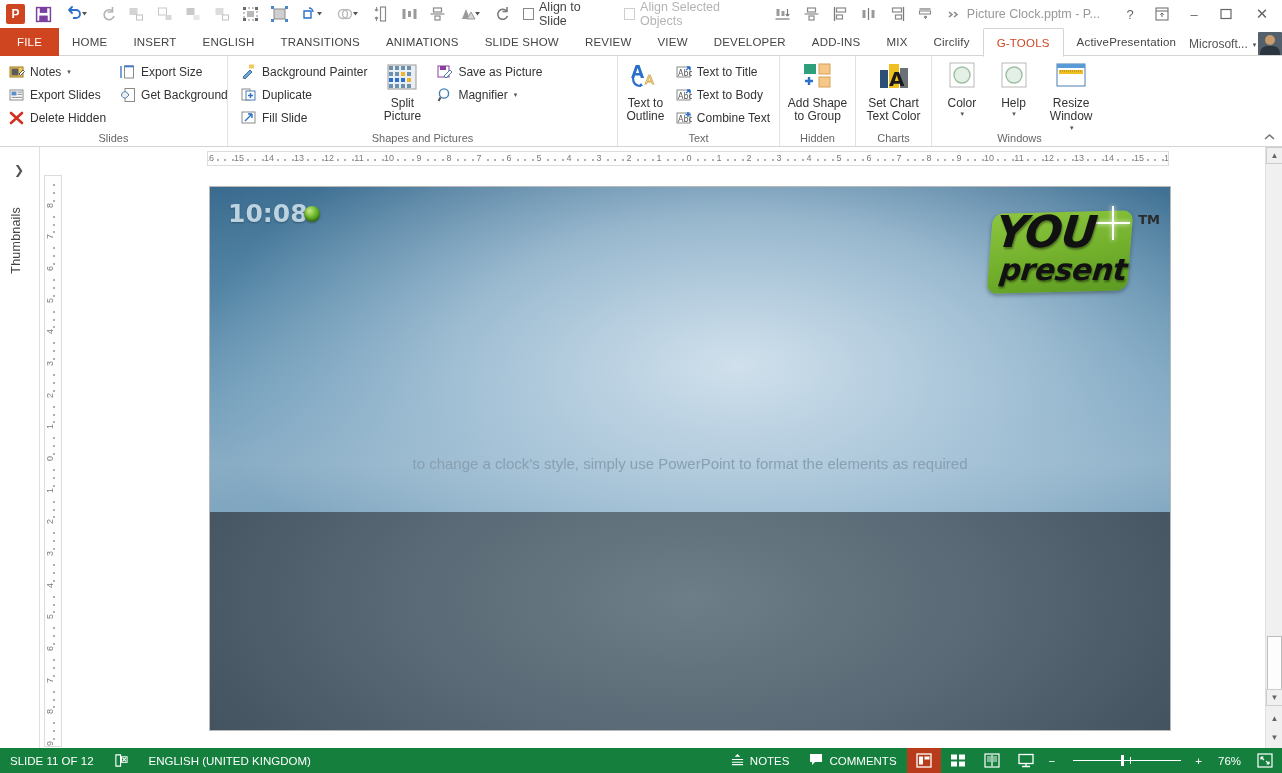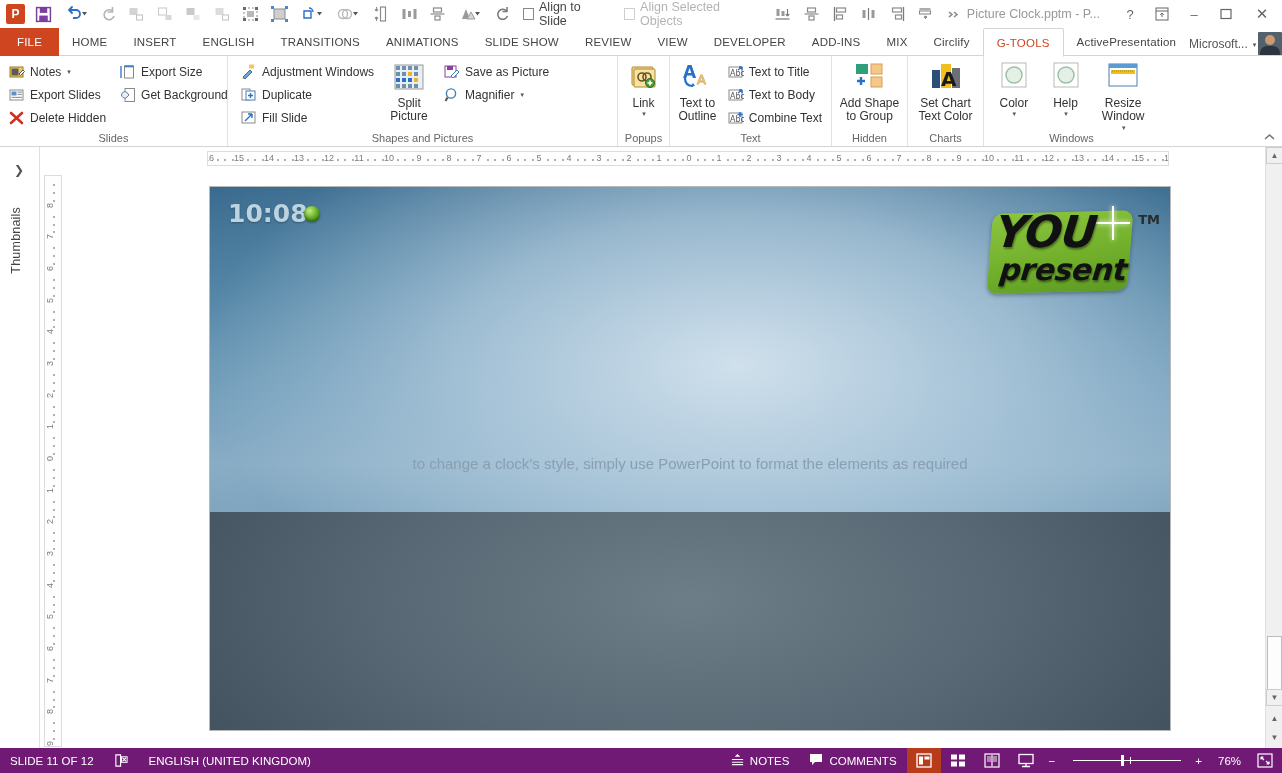--- a/index.html
+++ b/index.html
@@ -264,21 +264,21 @@
     font-size: 8px; color: #666; border: 1px solid #cdcdcd;
   }
   .sb-thumb {
     position: absolute; left: 1px; width: 15px; height: 62px;
     background: #fdfdfd; border: 1px solid #bdbdbd;
   }
 
   
   .statusbar {
     position: absolute; left: 0; bottom: 0; width: 100%; height: 25px;
-    background: #701a75; color: #fff;
+    background: #15803d; color: #fff;
     display: flex; align-items: center; font-size: 11.5px;
   }
   .sb-item { display: flex; align-items: center; gap: 6px; padding: 0 10px; height: 25px; white-space: nowrap;}
   .sb-right { margin-left: auto; display: flex; align-items: center; height: 25px;}
   .viewbtn {
     width: 34px; height: 25px; display: flex; align-items: center; justify-content: center;
   }
   .viewbtn.sel { background: #b83c1b; }
   .zoomtrack {
     width: 108px; height: 1px; background: #fff; position: relative; margin: 0 8px;
@@ -580,21 +580,21 @@
     <div class="rgroup-body">
       <div class="rcol" style="margin-left:4px">
         <div class="ritem">
           <span class="ico">
             <svg width="16" height="16" viewBox="0 0 16 16">
                 <rect x="8" y="0.5" width="5" height="4" fill="#f2c75c"></rect>
                 <path d="M2 13 L9 6 l2 2 -7 7 z" fill="#6fa8d8" stroke="#3f6f9e"></path>
                 <path d="M1 14 l2 1 1-2z" fill="#8a8a8a"></path>
               </svg>
           </span>
-          <span>Adjustment Windows</span>
+          <span>Background Painter</span>
         </div>
         <div class="ritem">
           <span class="ico">
             <svg width="16" height="16" viewBox="0 0 16 16">
                 <rect x="1" y="2" width="8" height="11" fill="none" stroke="#8a8a8a"></rect>
                 <rect x="5" y="4" width="9" height="9" fill="#fff" stroke="#4a7fb5"></rect>
                 <path d="M9.5 6 v5 M7 8.5 h5" stroke="#2a6fc9" stroke-width="1.4"></path>
               </svg>
           </span>
           <span>Duplicate</span>
@@ -660,39 +660,20 @@
               </svg>
           </span>
           <span>Magnifier</span>
           <span class="caret">▾</span>
         </div>
       </div>
     </div>
     <div class="rgroup-label">Shapes and Pictures</div>
   </div>
 
-  <div class="rgroup" style="width:52px">
-    <div class="rgroup-body" style="justify-content:center">
-      <div class="bigbtn narrow">
-        <span class="bico">
-          <svg width="32" height="32" viewBox="0 0 32 32">
-              <rect x="4" y="5" width="21" height="18" rx="1" fill="#f5d98e" stroke="#b08a2d"></rect>
-              <rect x="6" y="7" width="21" height="18" rx="1" fill="#f7e3a6" stroke="#b08a2d"></rect>
-              <circle cx="14" cy="15" r="4" fill="none" stroke="#6a5020" stroke-width="1.6"></circle>
-              <circle cx="19" cy="15" r="4" fill="none" stroke="#6a5020" stroke-width="1.6"></circle>
-              <circle cx="22" cy="21" r="4.5" fill="#4a9a3a" stroke="#2e6b22"></circle>
-              <path d="M22 18.5 v5 M19.5 21 h5" stroke="#fff" stroke-width="1.6"></path>
-            </svg>
-        </span>
-        <span>Link</span>
-        <span class="caret">▾</span>
-      </div>
-    </div>
-    <div class="rgroup-label">Popups</div>
-  </div>
 
   <div class="rgroup" style="width:162px">
     <div class="rgroup-body">
       <div class="bigbtn">
         <span class="bico">
           <svg width="32" height="30" viewBox="0 0 32 30">
               <text x="2" y="16" font-family="DejaVu Sans" font-size="17" fill="#2a6fc9" font-weight="bold">A</text>
               <text x="16" y="22" font-family="DejaVu Sans" font-size="13" fill="none" stroke="#d8b25e">A</text>
               <path d="M4 16 q0 8 8 8" stroke="#2a6fc9" stroke-width="2.2" fill="none"></path>
               <path d="M12 21 l2 3 -4.5 0.6 z" fill="#2a6fc9"></path>

